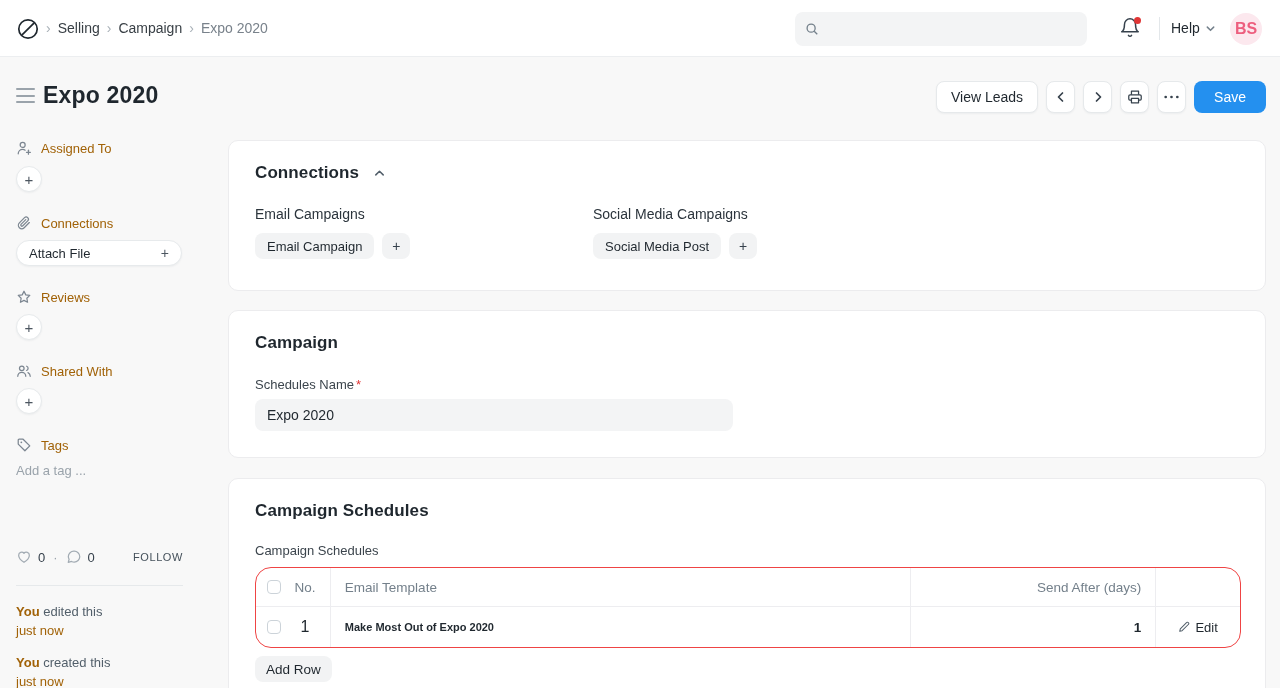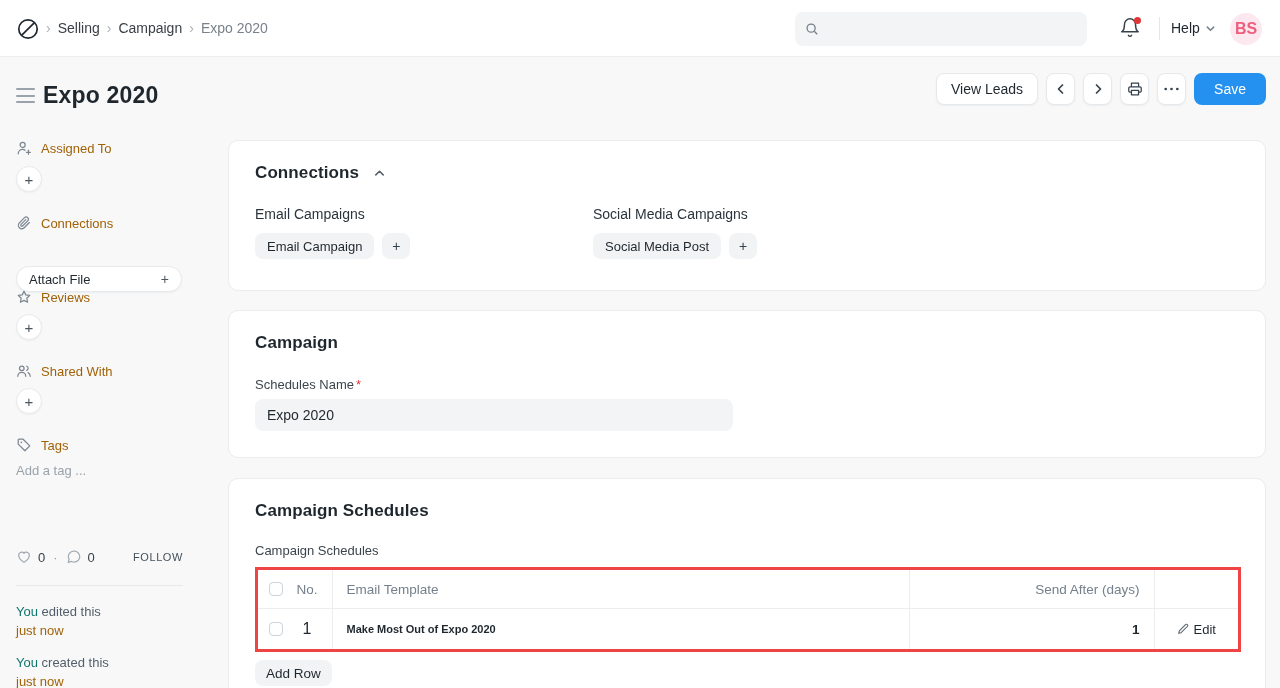--- a/index.html
+++ b/index.html
@@ -24,43 +24,43 @@
   .nav-divider { position:absolute; left:1159px; top:17px; width:1px; height:23px; background:#e3e7ea; }
   .help-menu { position:absolute; left:1171px; top:0; height:56px; display:flex; align-items:center; gap:5px; font-size:14px; color:#1f272e; cursor:pointer; }
   .avatar { position:absolute; left:1230px; top:13px; width:32px; height:32px; border-radius:50%; display:flex; align-items:center; justify-content:center; font-size:16px; font-weight:700; cursor:pointer; }
 
   
   .page { position:relative; height:631px; }
   .menu-toggle { position:absolute; left:16px; top:31px; width:19px; height:15px; display:flex; flex-direction:column; justify-content:space-between; cursor:pointer; }
   .menu-toggle span { height:2px; background:#9aa3ab; border-radius:1px; }
   .page-title { position:absolute; left:43px; top:25px; font-size:23px; font-weight:700; letter-spacing:.2px; }
 
-  .page-actions { position:absolute; right:14px; top:16px; display:flex; gap:8px; }
+  .page-actions { position:absolute; right:14px; top:24px; display:flex; gap:8px; }
   .btn { height:32px; border-radius:8px; display:flex; align-items:center; justify-content:center; font-size:14px; font-family:inherit; cursor:pointer; }
   .btn-default { background:#fff; border:1px solid #e6e9eb; box-shadow:0 1px 2px rgba(25,39,52,.05); color:#1f272e; }
   .btn-text { padding:0 14px; }
   .btn-icon { width:29px; color:#333c44; }
   .btn-primary { border:none; color:#fff; padding:0 20px; font-weight:500; }
 
   
   .sidebar { position:absolute; left:16px; top:83px; width:167px; font-size:13px; }
   .sb-abs { position:absolute; left:0; }
   .sb-head { display:flex; align-items:center; gap:9px; color:#a16207; }
   .sb-head svg { flex:none; }
   .plus-circle { width:26px; height:26px; border-radius:50%; background:#fff; border:1px solid #e7eaec; box-shadow:0 1px 2px rgba(25,39,52,.05); display:flex; align-items:center; justify-content:center; color:#4c5660; font-size:15px; cursor:pointer; }
-  .attach-pill { width:166px; height:26px; border-radius:13px; background:#fff; border:1px solid #e7eaec; box-shadow:0 1px 2px rgba(25,39,52,.05); display:flex; align-items:center; justify-content:space-between; padding:0 12px; color:#1f272e; cursor:pointer;margin-top:26px; }
+  .attach-pill { width:166px; height:26px; border-radius:13px; background:#fff; border:1px solid #e7eaec; box-shadow:0 1px 2px rgba(25,39,52,.05); display:flex; align-items:center; justify-content:space-between; padding:0 12px; color:#1f272e; cursor:pointer; }
   .attach-pill .plus-glyph { color:#4c5660; font-size:14px; }
   .add-tag { color:#9aa3ab; cursor:text; }
   .counts-row { display:flex; align-items:center; gap:6px; width:167px; color:#36414c; }
   .count-num { font-size:13px; }
   .dot-sep { color:#9aa3ab; margin:0 2px; }
   .follow-btn { margin-left:auto; font-size:11px; font-weight:500; letter-spacing:.6px; color:#44505a; cursor:pointer; }
   .sb-divider { width:167px; height:1px; background:#e6e9eb; }
   .activity-line1 { color:#525f6a; }
-  .activity-line1 b { color:#0f766e; font-weight:400; }
+  .activity-line1 b { color:#a16207; font-weight:700; }
   .activity-time { color:#a16207; margin-top:4px; }
 
   
   .main { position:absolute; left:228px; top:83px; width:1038px; }
   .card { background:#fff; border:1px solid #ececee; border-radius:10px; padding:22px 26px; }
   .card-title { font-size:17px; font-weight:700; letter-spacing:.1px; }
 
   .connections-card { height:151px; }
   .conn-head { display:flex; align-items:center; gap:14px; cursor:pointer; }
   .conn-groups { margin-top:23px; display:grid; grid-template-columns:338px auto; }
@@ -69,21 +69,21 @@
   .doc-pill { height:26px; background:#f2f3f4; border-radius:8px; display:flex; align-items:center; padding:0 12px; font-size:13px; color:#1f272e; cursor:pointer; }
   .plus-pill { width:28px; height:26px; background:#f2f3f4; border-radius:8px; display:flex; align-items:center; justify-content:center; font-size:14px; color:#36414c; cursor:pointer; }
 
   .campaign-card { margin-top:19px; height:148px; }
   .field-label { margin-top:24px; font-size:13px; color:#3c454d; }
   .req { color:#e03636; margin-left:2px; }
   .text-input { margin-top:7px; width:478px; height:32px; background:#f3f4f5; border:none; border-radius:8px; padding:0 12px; font-family:inherit; font-size:14px; color:#1f272e; outline:none; }
 
   .schedules-card { margin-top:20px; height:240px; }
   .small-label { margin-top:22px; font-size:13px; color:#3c454d; }
-  .grid-table { margin-top:9px; width:986px; border:3px solid #ef4444; border-radius:0; overflow:hidden; }
+  .grid-table { margin-top:9px; width:986px; border:1px solid #ef4444; border-radius:16px; overflow:hidden; }
   .g-row { display:flex; align-items:stretch; height:38px; }
   .g-row.body { height:41px; border-top:1px solid #ededf0; }
   .g-cell { display:flex; align-items:center; border-right:1px solid #ededf0; }
   .g-cell:last-child { border-right:none; }
   .c-no { width:75px; }
   .c-tmpl { width:581px; padding:0 14px; }
   .c-days { width:246px; justify-content:flex-end; padding:0 14px; }
   .c-edit { width:84px; justify-content:center; }
   .th { color:#74808b; font-size:13.5px; }
   .checkbox { width:14px; height:14px; border:1px solid #ccd3d9; border-radius:4px; background:#fff; margin-left:11px; flex:none; cursor:pointer; }

